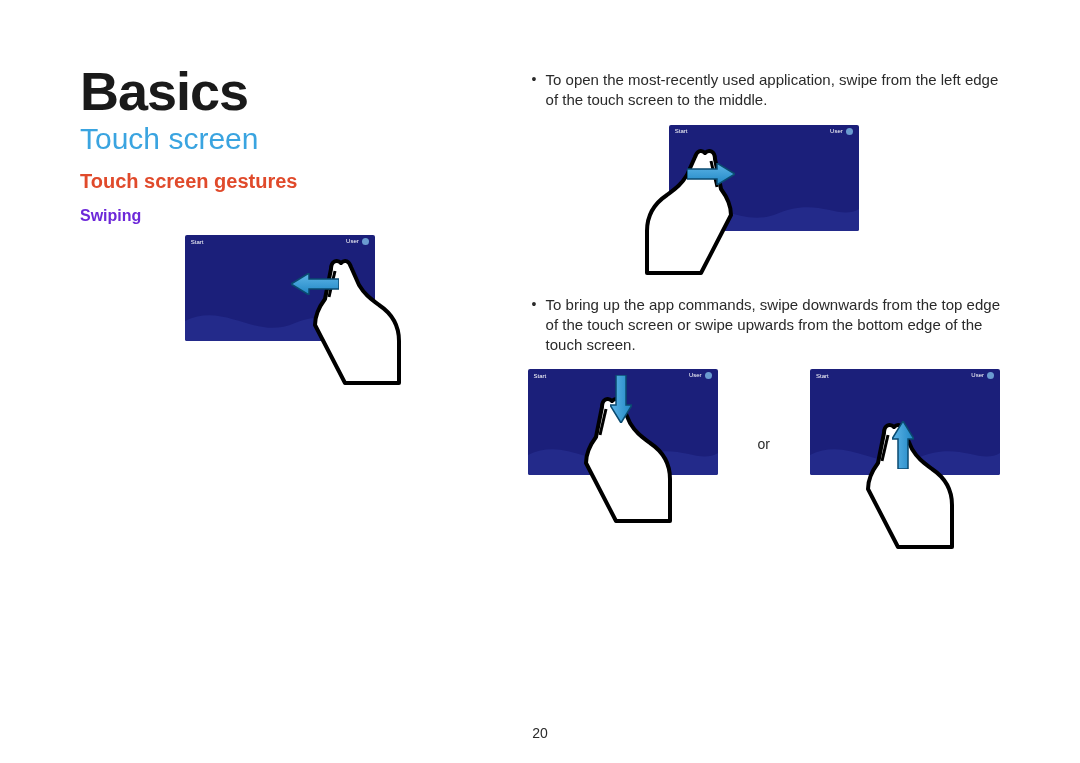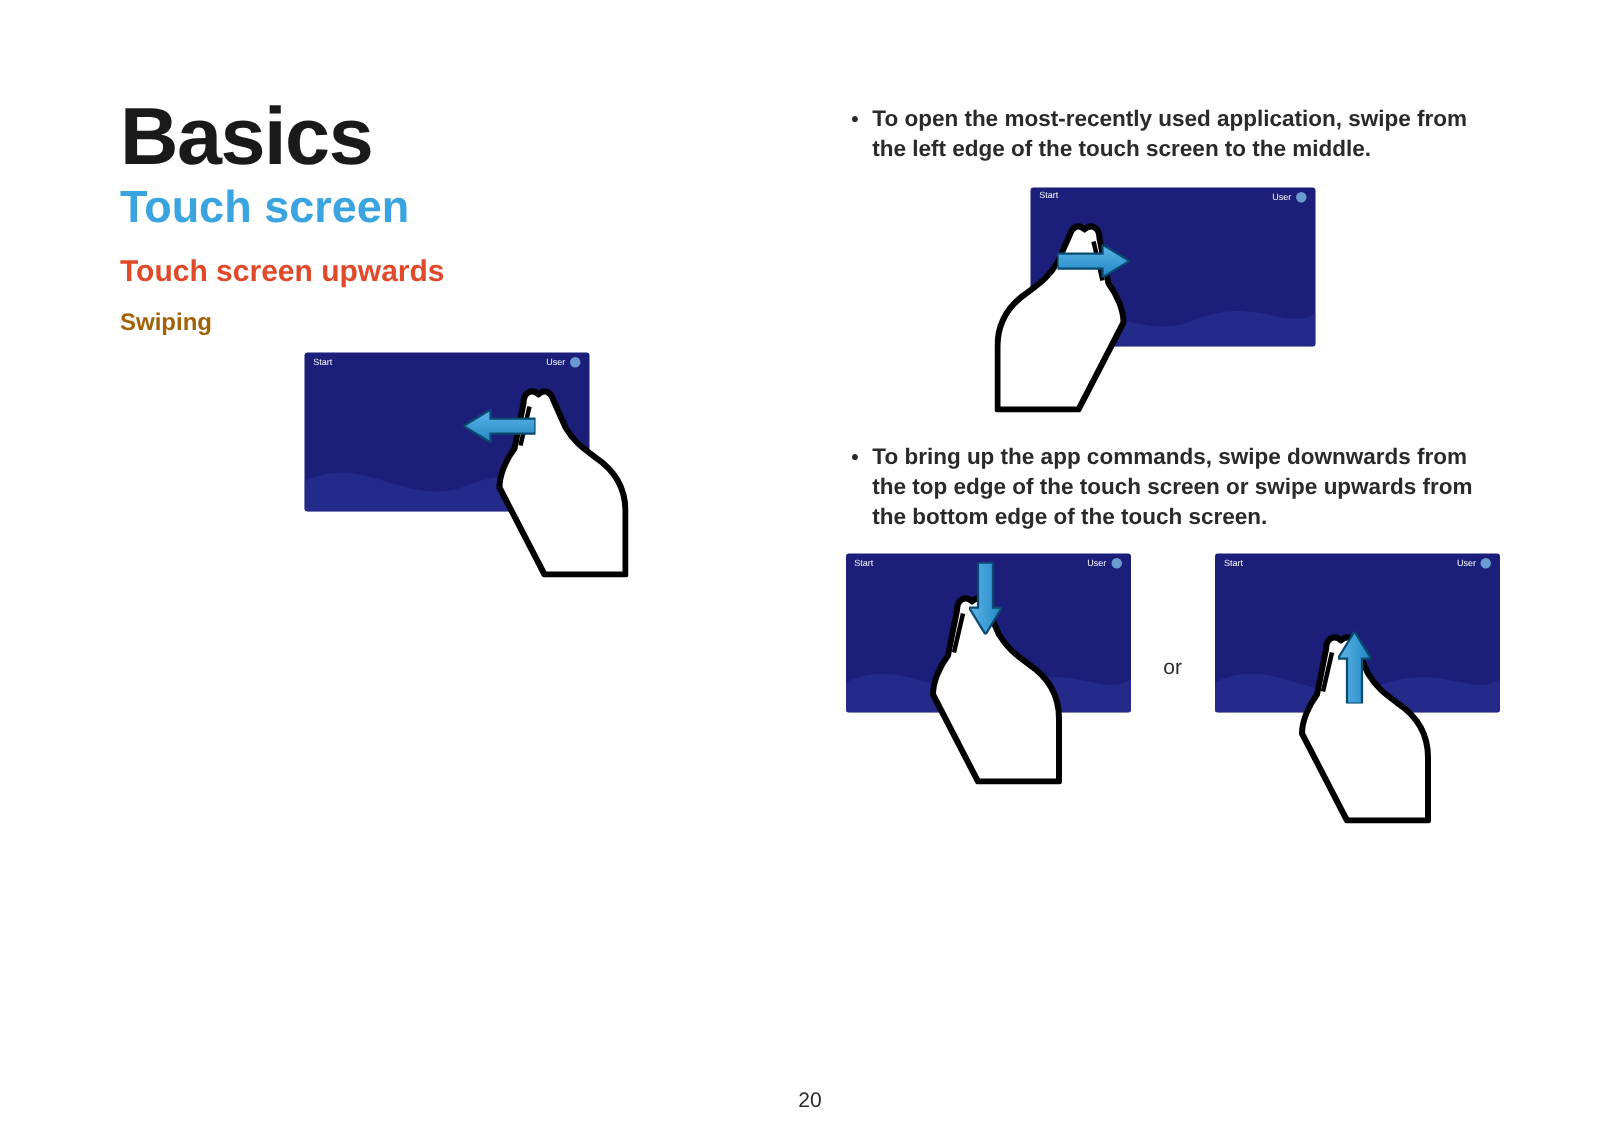--- a/index.html
+++ b/index.html
@@ -19,67 +19,66 @@
   }
   .col { flex: 1; }
   h1.title {
     font-size: 54px;
     font-weight: 700;
     letter-spacing: -1px;
     color: #1a1a1a;
   }
   h2.section {
     font-size: 30px;
-    font-weight: 700;
+    font-weight: 400;
     color: #3aa4e0;
     margin-bottom: 14px;
   }
   p.intro {
     font-size: 15px;
     margin-bottom: 22px;
     color: #2a2a2a;
   }
   h3.subsection {
     font-size: 20px;
     font-weight: 700;
     color: #e04a2b;
     margin-bottom: 14px;
   }
   h4.subsub {
     font-size: 16px;
     font-weight: 700;
-    color: #a16207;
+    color: #6d28d9;
     margin-bottom: 10px;
   }
   ul.bullets {
     list-style: none;
     padding-left: 0;
     margin-bottom: 14px;
   }
   ul.bullets li {
     position: relative;
     padding-left: 18px;
     font-size: 15px;
     line-height: 1.35;
     color: #2a2a2a;
     margin-bottom: 6px;
-    font-weight: bold;
   }
   ul.bullets li::before {
     content: "•";
     position: absolute;
     left: 4px;
     top: 0;
     font-size: 14px;
   }
   .figure-row {
     display: flex;
     align-items: center;
     justify-content: center;
-    gap: 22px;
+    gap: 40px;
     margin: 10px 0 18px 0;
     text-align: center;
   }
   .or-label {
     font-size: 14px;
     color: #2a2a2a;
   }
   .pagenum {
     position: absolute;
     bottom: 22px;
@@ -151,21 +150,21 @@
 
 </style>
 </head>
 <body>
 
 <div class="columns">
 
   <div class="col">
     <h1 class="title">Basics</h1>
     <h2 class="section">Touch screen</h2>
-    <h3 class="subsection">Touch screen upwards</h3>
+    <h3 class="subsection">Touch screen gestures</h3>
     <h4 class="subsub">Swiping</h4>
 
     <div class="figure-row">
       <div class="figure">
 
         <div class="tablet">
           <svg class="wave" viewBox="0 0 190 40" preserveAspectRatio="none">
             <path d="M0,20 C40,0 70,40 110,22 C150,6 170,30 190,18 L190,40 L0,40 Z" fill="#232a8a"></path>
           </svg>
           <div class="topbar">

